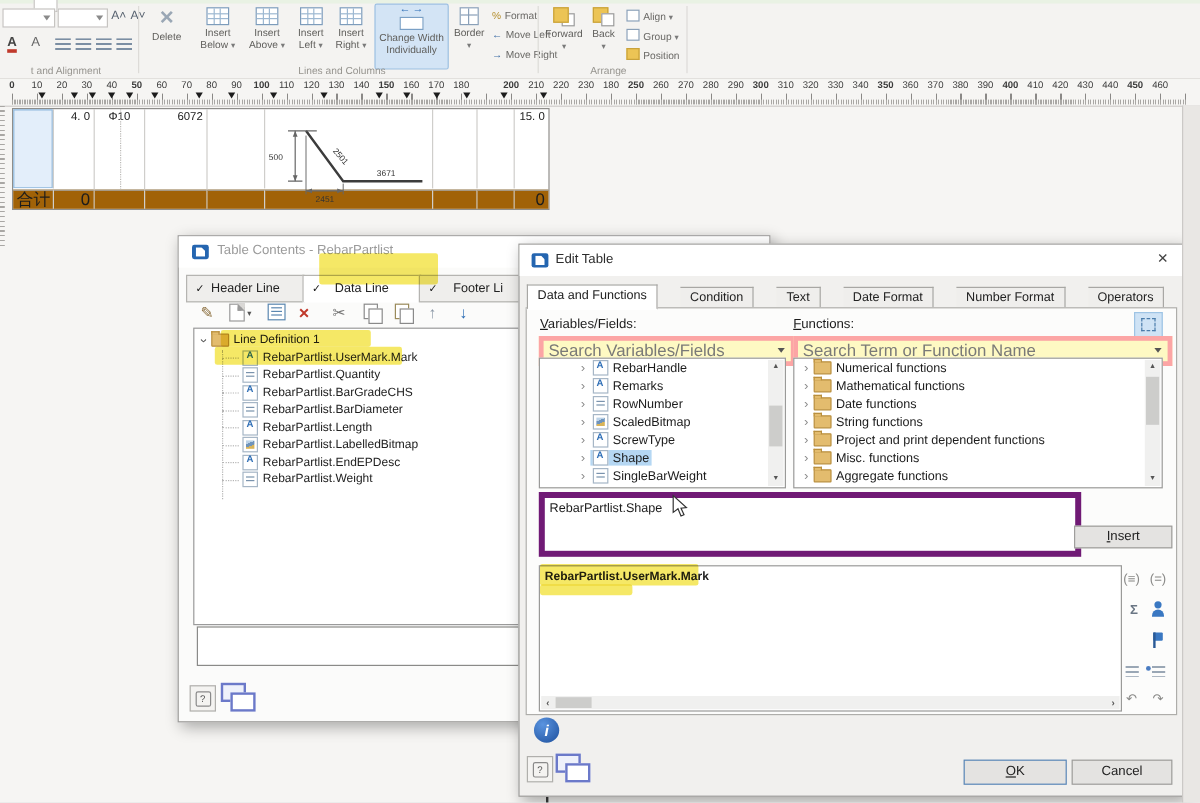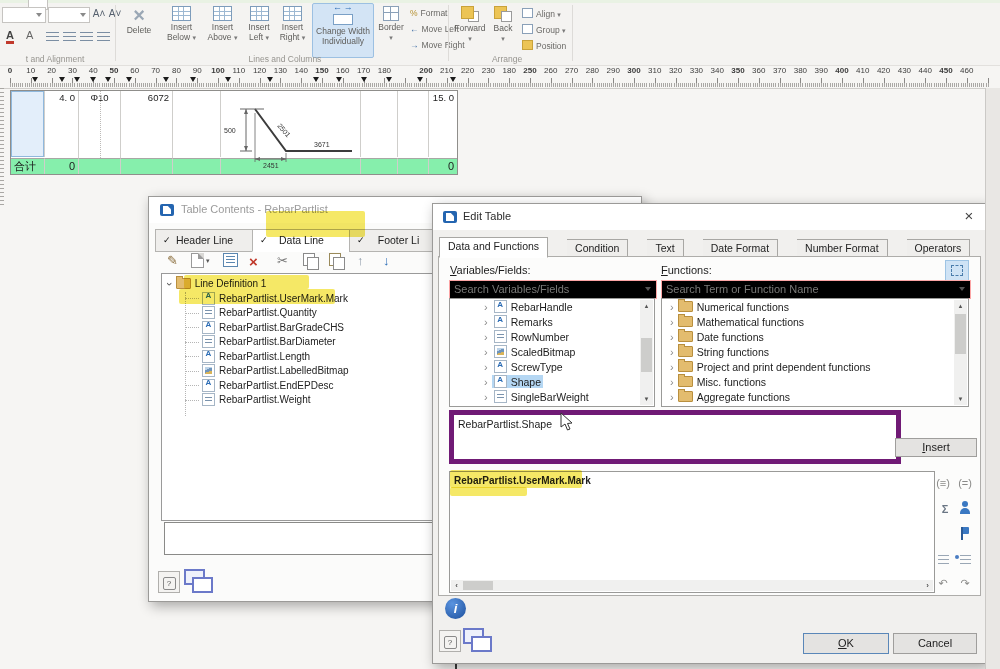--- a/index.html
+++ b/index.html
@@ -57,21 +57,21 @@
   .drow>div{border-right:1px solid #cfcecb;overflow:hidden;white-space:nowrap;}
   .drow>div:last-child{border-right:none;}
   .dhead>div{background:#d6d5d3;border-right:1px solid #a8a7a4;border-bottom:1px solid #a8a7a4;
      font-size:9.5px;color:#333;text-align:center;line-height:14px;height:14px;}
   .dhead>div:last-child{background:#f7f6f4;}
   .dbody>div{height:66px;font-size:9.5px;position:relative;}
   .dbody .num{text-align:right;padding:1px 3px 0 0;}
   .dbody .ctr{text-align:center;padding-top:1px;}
   .cell-selected{background:#e3eefa;box-shadow:inset 0 0 0 1px #8fb8dd;}
   .dot-guide{position:absolute;top:0;bottom:0;left:50%;border-left:1px dotted #bcbab7;}
-  .dfoot>div{background:#86efac;border-top:1px solid #a8a7a4;height:15px;font-size:11px;line-height:15px;color:#1c1c1c;}
+  .dfoot>div{background:#a16207;border-top:1px solid #a8a7a4;height:15px;font-size:14px;line-height:15px;color:#1c1c1c;}
   .dfoot .num{text-align:right;padding-right:3px;}
   .dfoot .lbl{padding-left:3px;}
   .diagram{position:absolute;left:222px;top:105px;width:136px;height:64px;}
   .diagram text{font-size:7px;fill:#333;font-family:"Liberation Sans",sans-serif;}
   
   .dialog{position:absolute;background:#fbfbfa;border:1px solid #9b9a98;box-shadow:3px 4px 12px rgba(0,0,0,.32);}
   .dlg-title{position:absolute;left:0;top:0;right:0;height:26px;background:#fff;}
   .dlg-ico{position:absolute;width:14px;height:12px;background:#2465b0;border-radius:2px;}
   .dlg-ico::before{content:"";position:absolute;left:3px;top:2px;width:8px;height:8px;background:#fff;clip-path:polygon(0 0,60% 0,100% 40%,100% 100%,0 100%);}
   .btn{background:#e4e3e1;border:1px solid #9f9e9c;font-size:11px;color:#222;text-align:center;}
@@ -113,21 +113,21 @@
   #et-dialog{left:432px;top:203px;width:553px;height:459px;z-index:5;background:#f1f0ee;}
   #et-dialog .dlg-title-text{position:absolute;left:30px;top:6px;font-size:11px;color:#2c2c2c;}
   .et-close{position:absolute;right:8px;top:3px;width:18px;height:18px;font-size:15px;line-height:18px;text-align:center;color:#444;}
   .et-tabs{position:absolute;left:6px;top:33px;height:19px;display:flex;gap:19px;}
   .et-tab{height:17px;margin-top:2px;padding:0 8px;background:#efeeec;border:1px solid #a8a7a4;border-left:none;
      font-size:10.5px;line-height:17px;color:#222;white-space:nowrap;}
   .et-tab:first-child{border-left:1px solid #a8a7a4;}
   .et-tab.active{background:#fff;height:19px;margin-top:0;border:1px solid #a8a7a4;border-bottom:1px solid #fff;position:relative;z-index:1;}
   .et-panel{position:absolute;left:5px;top:52px;width:541px;height:338px;background:#fcfcfb;border:1px solid #aeadaa;}
   .fld-label{position:absolute;font-size:11px;color:#1c1c1c;}
-  .searchbox{position:absolute;height:17px;background:#000000;border:1px solid #fca5a5;font-size:11px;color:#7a7a78;line-height:17px;padding-left:4px;}
+  .searchbox{position:absolute;height:17px;background:#fef9c3;border:4px solid #fca5a5;font-size:14px;color:#7a7a78;line-height:17px;padding-left:4px;}
   .searchbox::after{content:"";position:absolute;right:5px;top:6px;border:3.5px solid transparent;border-top:4.5px solid #555;}
   .listbox{position:absolute;background:#fff;border:1px solid #9a9a98;overflow:hidden;}
   .lrow{display:flex;align-items:center;height:15px;font-size:10.5px;color:#1c1c1c;gap:4px;}
   .lrow .chev{color:#8a8a8a;font-size:11px;margin-left:0;}
   .var-row{padding-left:34px;}
   .fn-row{padding-left:8px;}
   .selwrap{display:flex;align-items:center;gap:4px;padding:0 2px;}
   .selwrap.selected{background:#b5d7f3;}
   .vscroll{position:absolute;top:1px;bottom:1px;right:1px;width:13px;background:#f0f0ef;}
   .vscroll .arr{position:absolute;left:0;width:13px;height:12px;font-size:6px;color:#555;text-align:center;line-height:12px;}

